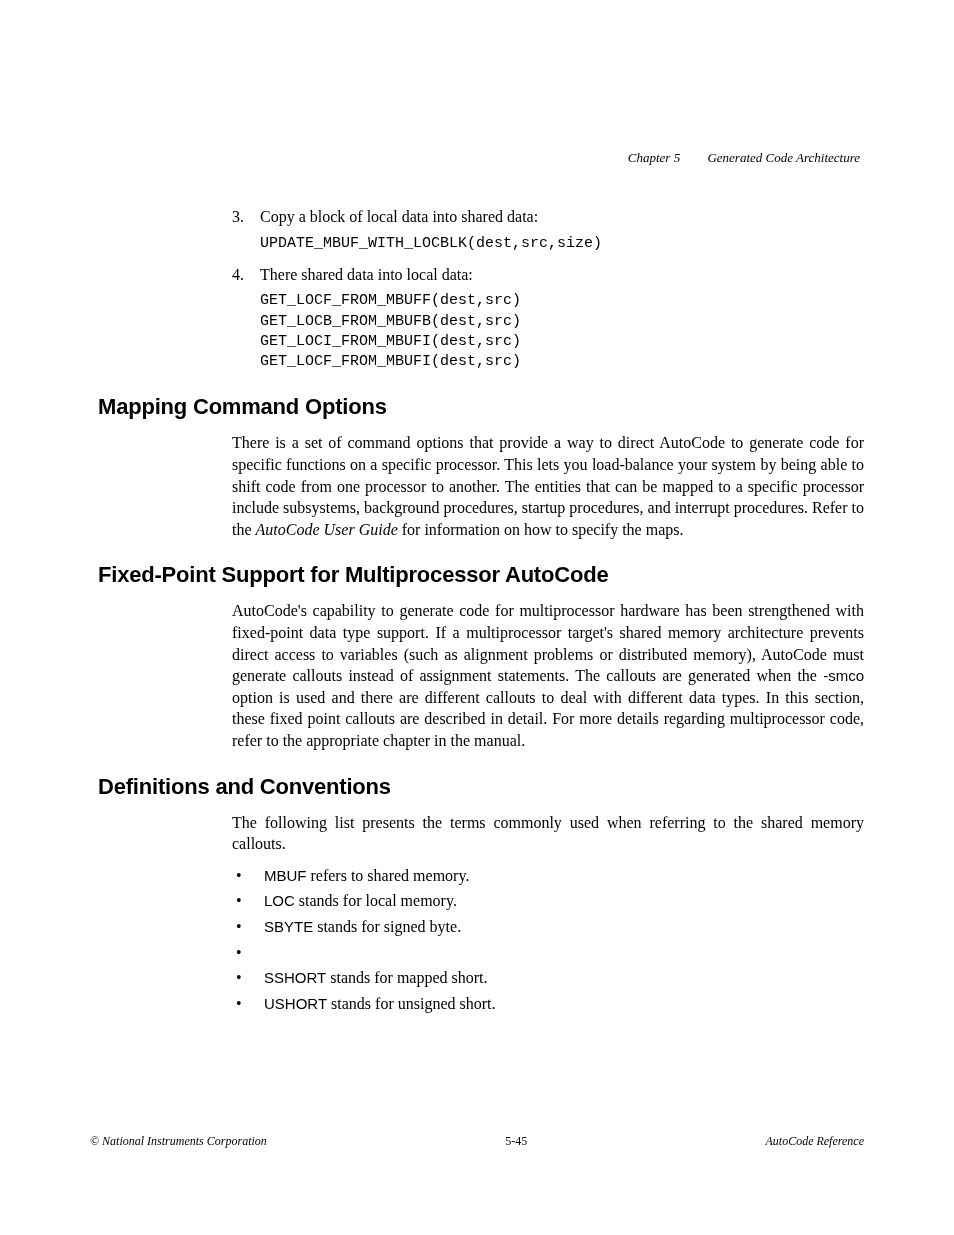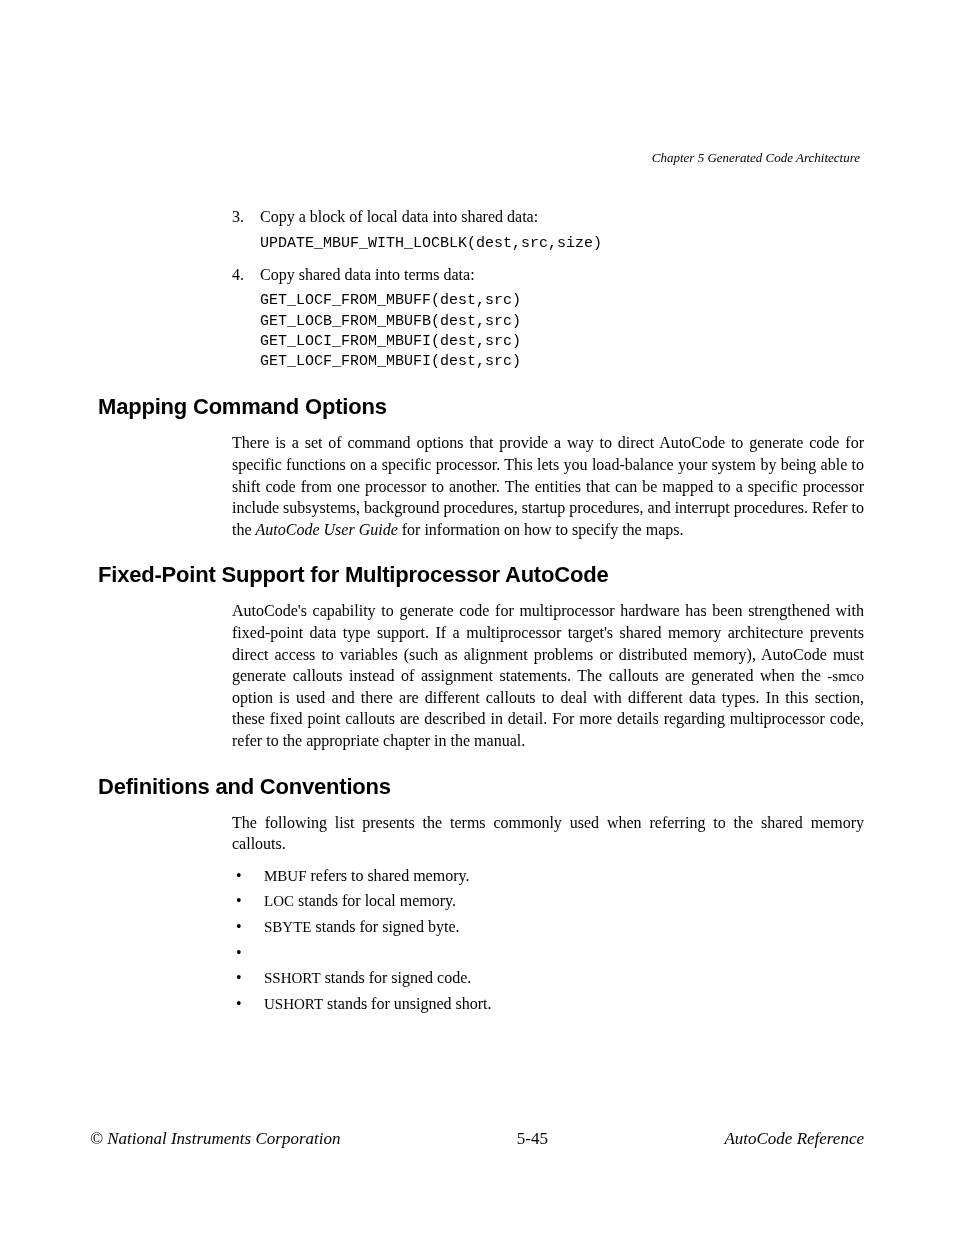--- a/index.html
+++ b/index.html
@@ -16,20 +16,21 @@
     padding: 150px 90px 0 90px;
   }
   .header {
     text-align: right;
     font-style: italic;
     font-size: 13px;
     margin-bottom: 40px;
     padding-right: 4px;
   }
   .header .chap {
+    margin-right: 24px;
   }
   .content {
     margin-left: 142px;
     font-size: 16px;
     line-height: 1.35;
   }
   .numlist {
     margin: 0 0 14px 0;
   }
   .numlist .item {
@@ -55,21 +56,21 @@
     font-weight: bold;
     font-size: 22px;
     margin: 22px 0 12px 8px;
     letter-spacing: -0.2px;
   }
   .para {
     margin: 0 0 8px 0;
     text-align: justify;
   }
   .mono {
-    font-family: Liberation Serif, serif;
+    font-family: Liberation Sans, sans-serif;
     font-size: 15px;
   }
   .ital {
     font-style: italic;
     margin-top: 16px;
   }
   .bullets {
     margin: 10px 0 0 0;
   }
   .bullets .brow {
@@ -80,21 +81,21 @@
     width: 28px;
     flex: 0 0 28px;
     text-align: left;
     padding-left: 4px;
   }
   .footer {
     position: absolute;
     bottom: 86px;
     left: 90px;
     right: 90px;
-    font-size: 17px;
+    font-size: 12px;
     font-style: italic;
     display: flex;
     justify-content: space-between;
   }
   .footer .center {
     font-style: normal;
   }
 </style>
 </head>
 <body>
@@ -109,21 +110,21 @@
 
     <div class="numlist">
       <div class="item">
         <div class="num">3.</div>
         <div class="itembody">Copy a block of local data into shared data:</div>
       </div>
       <div class="codeblock">UPDATE_MBUF_WITH_LOCBLK(dest,src,size)</div>
 
       <div class="item">
         <div class="num">4.</div>
-        <div class="itembody">Copy shared data into terms data:</div>
+        <div class="itembody">There shared data into local data:</div>
       </div>
       <div class="codeblock">GET_LOCF_FROM_MBUFF(dest,src)
 GET_LOCB_FROM_MBUFB(dest,src)
 GET_LOCI_FROM_MBUFI(dest,src)
 GET_LOCF_FROM_MBUFI(dest,src)</div>
     </div>
 
   </div>
 
   <h2 class="section">Mapping Command Options</h2>
@@ -154,21 +155,21 @@
         </div>
         <div class="brow">
           <div class="dot">•</div>
           <div><span class="mono">SBYTE</span><span> stands for signed byte.</span></div>
         </div>
         <div class="brow">
           <div class="dot">•</div>
         </div>
         <div class="brow">
           <div class="dot">•</div>
-          <div><span class="mono">SSHORT</span><span> stands for signed code.</span></div>
+          <div><span class="mono">SSHORT</span><span> stands for mapped short.</span></div>
         </div>
         <div class="brow">
           <div class="dot">•</div>
           <div><span class="mono">USHORT</span><span> stands for unsigned short.</span></div>
         </div>
       </div>
   </div>
 
 </div>
 

